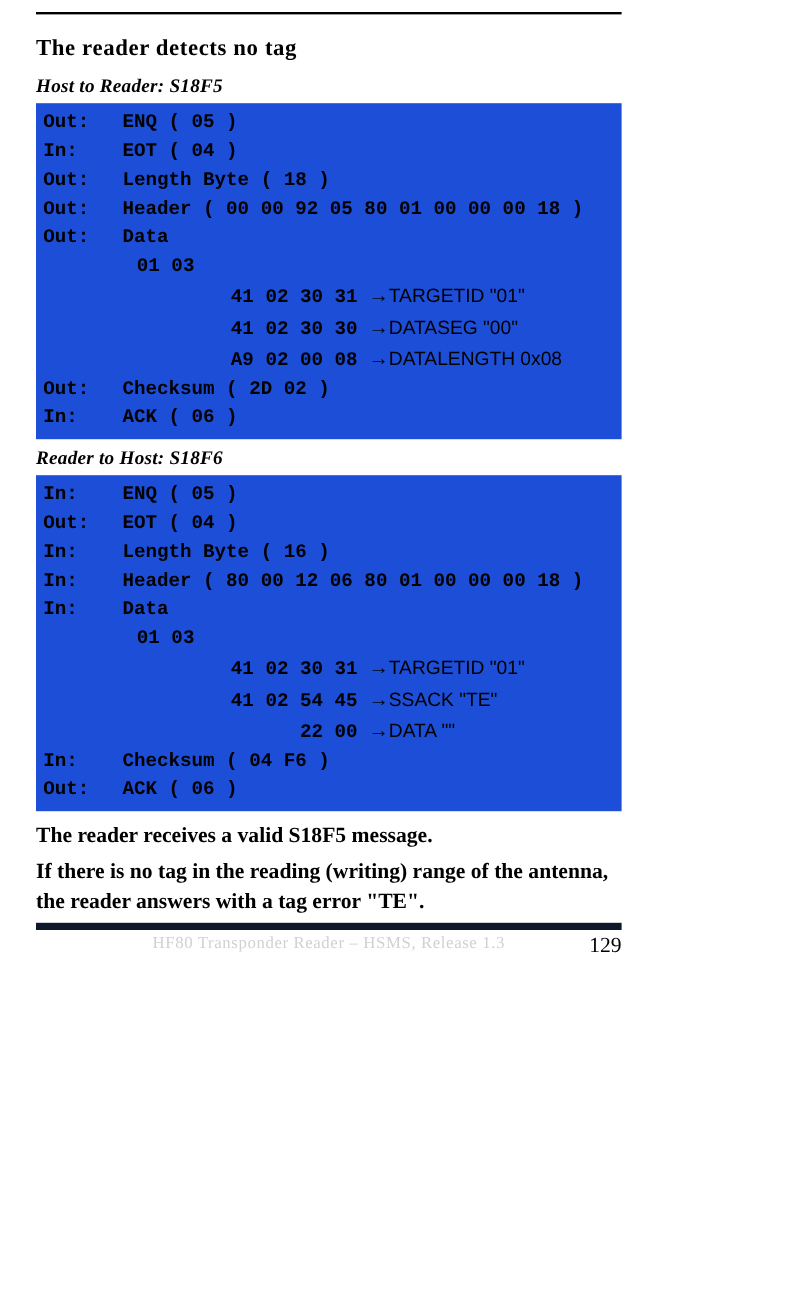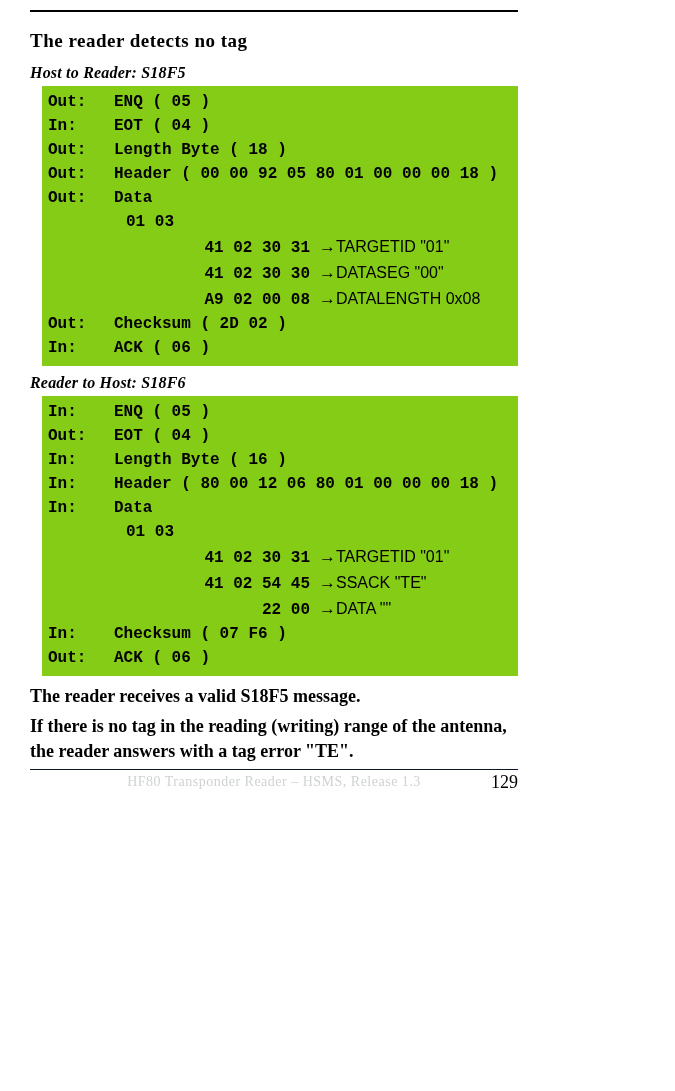--- a/index.html
+++ b/index.html
@@ -27,27 +27,26 @@
     margin: 0 0 12px 0;
   }
   .h2 {
     font-style: italic;
     font-weight: bold;
     font-size: 16px;
     margin: 0 0 4px 0;
     letter-spacing: 0.2px;
   }
   .codeblock {
-    background: #84cc16;
+    background: #1d4ed8;
     font-family: "Courier New", Courier, monospace;
     font-weight: bold;
     font-size: 16px;
     padding: 4px 6px 6px 6px;
     margin-bottom: 8px;
-    margin-left: 12px;
   }
   .row {
     display: flex;
     align-items: baseline;
     padding: 3px 0;
   }
   .dir {
     width: 66px;
     flex: 0 0 66px;
   }
@@ -76,21 +75,21 @@
     font-size: 16px;
   }
   .bodytext {
     font-size: 18px;
     line-height: 1.35;
     margin: 6px 0 6px 0;
     font-weight: bold;
   }
   .footerwrap {
     position: relative;
-    border-top: 1px solid #0f172a;
+    border-top: 6px solid #0f172a;
     height: 30px;
   }
   .footer-center {
     position: absolute;
     left: 0; right: 0;
     text-align: center;
     font-size: 14px;
     color: #cfd2d3;
     letter-spacing: 0.5px;
     top: 4px;
@@ -204,21 +203,21 @@
       <span class="desc">SSACK "TE"</span>
     </div>
     <div class="subrow">
       <span class="sub-indent-2"></span>
       <span class="sub-hex">22 00</span>
       <span class="arrow-cell">→</span>
       <span class="desc">DATA ""</span>
     </div>
     <div class="row">
       <span class="dir">In:</span>
-      <span class="hx">Checksum ( 07 F6 )</span>
+      <span class="hx">Checksum ( 04 F6 )</span>
     </div>
     <div class="row">
       <span class="dir">Out:</span>
       <span class="hx">ACK ( 06 )</span>
     </div>
   </div>
 
   <p class="bodytext">The reader receives a valid S18F5 message.</p>
   <p class="bodytext">If there is no tag in the reading (writing) range of the antenna, the reader answers with a tag error "TE".</p>
 

